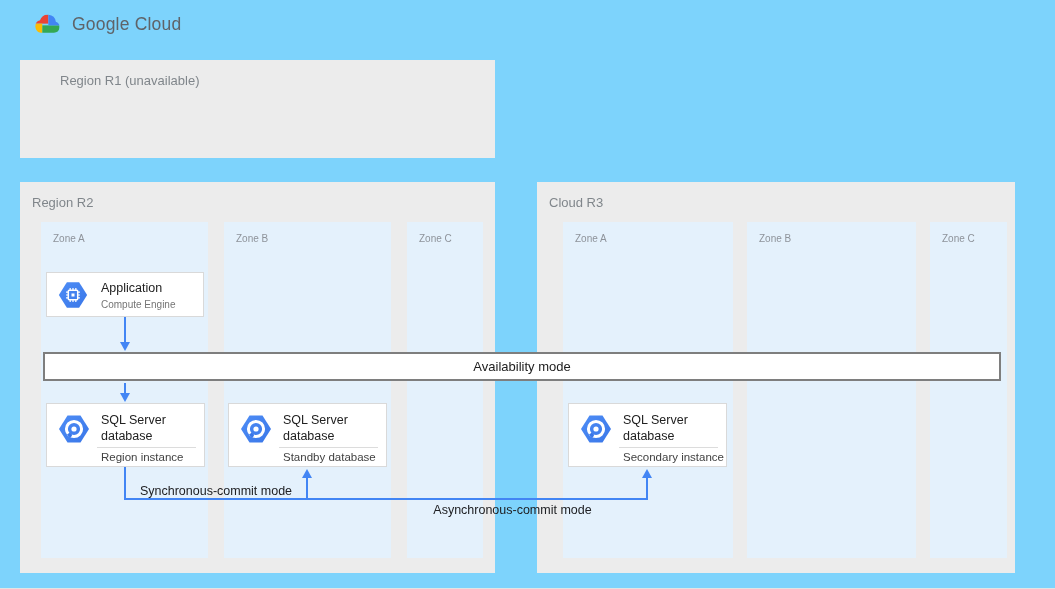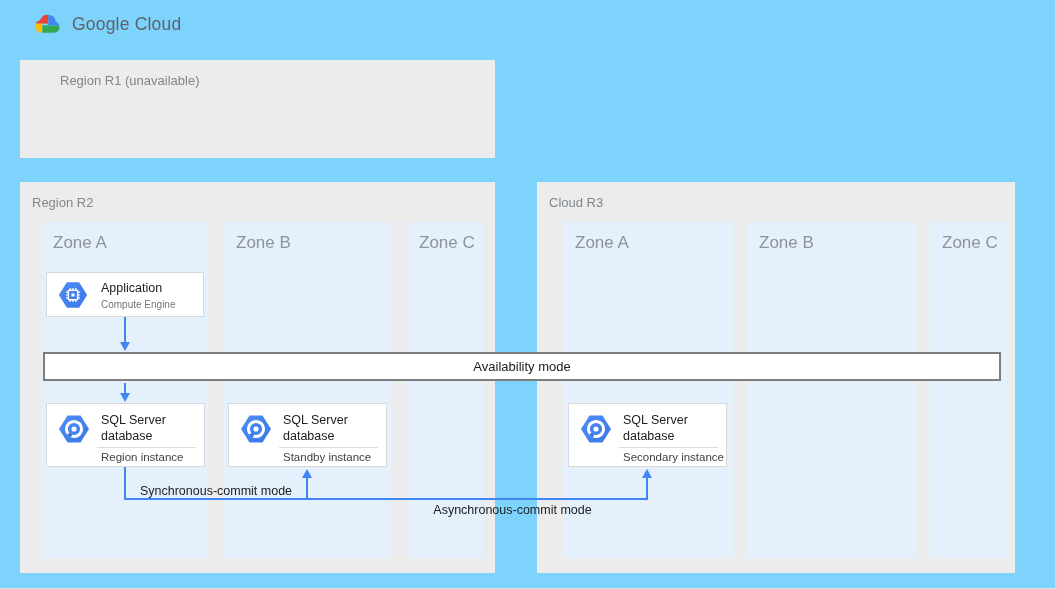--- a/index.html
+++ b/index.html
@@ -8,21 +8,21 @@
   .bottom-line{position:absolute;left:0;right:0;bottom:0;height:1px;background:#e3e3e3;}
 
   
   .logo{position:absolute;left:32px;top:12px;display:flex;align-items:center;gap:9px;}
   .logo-text{font-size:17.5px;color:#5f6368;letter-spacing:.2px;}
 
   
   .region{position:absolute;background:#ececec;}
   .region-label{position:absolute;left:12px;top:13px;font-size:13px;color:#80868b;}
   .zone{position:absolute;top:40px;height:336px;background:#e4f1fc;}
-  .zone-label{position:absolute;left:12px;top:11px;font-size:17px;color:#8e939a;}
+  .zone-label{position:absolute;left:12px;top:11px;font-size:10px;color:#8e939a;}
   .region.r1 .region-label{top:13px;margin-left:28px;}
 
   
   .card{position:absolute;background:#fff;border:1px solid #d9d9d9;box-sizing:border-box;}
   .card .icon{position:absolute;left:10px;}
   .card .title{position:absolute;left:54px;font-size:12.5px;font-weight:500;color:#212121;line-height:16px;width:92px;}
   .card .subtitle{font-weight:400;color:#757575;font-size:10px;}
   .app-card{width:158px;height:45px;}
   .app-card .icon{top:6px;}
   .app-card .title{top:7px;}
@@ -138,21 +138,21 @@
 
   <div class="card db-card" style="left:228px;top:403px;">
     <svg class="icon" width="34" height="34" viewBox="0 0 34 34">
       <polygon points="2,17 10.5,3.5 23.5,3.5 32,17 23.5,30.5 10.5,30.5" fill="url(#hexg1)"></polygon>
       <circle cx="17" cy="17" r="7.6" fill="none" stroke="#fff" stroke-width="3"></circle>
       <circle cx="17" cy="17" r="2.6" fill="#fff"></circle>
       <path d="M11.5,21.5 a7.6,7.6 0 0 0 3,2.8" stroke="#3a77e8" stroke-width="3.4" fill="none"></path>
     </svg>
     <div class="title">SQL Server database</div>
     <div class="divider"></div>
-    <div class="role">Standby instance</div>
+    <div class="role">Standby database</div>
   </div>
 
   <div class="card db-card" style="left:568px;top:403px;">
     <svg class="icon" width="34" height="34" viewBox="0 0 34 34">
       <polygon points="2,17 10.5,3.5 23.5,3.5 32,17 23.5,30.5 10.5,30.5" fill="url(#hexg1)"></polygon>
       <circle cx="17" cy="17" r="7.6" fill="none" stroke="#fff" stroke-width="3"></circle>
       <circle cx="17" cy="17" r="2.6" fill="#fff"></circle>
       <path d="M11.5,21.5 a7.6,7.6 0 0 0 3,2.8" stroke="#3a77e8" stroke-width="3.4" fill="none"></path>
     </svg>
     <div class="title">SQL Server database</div>

